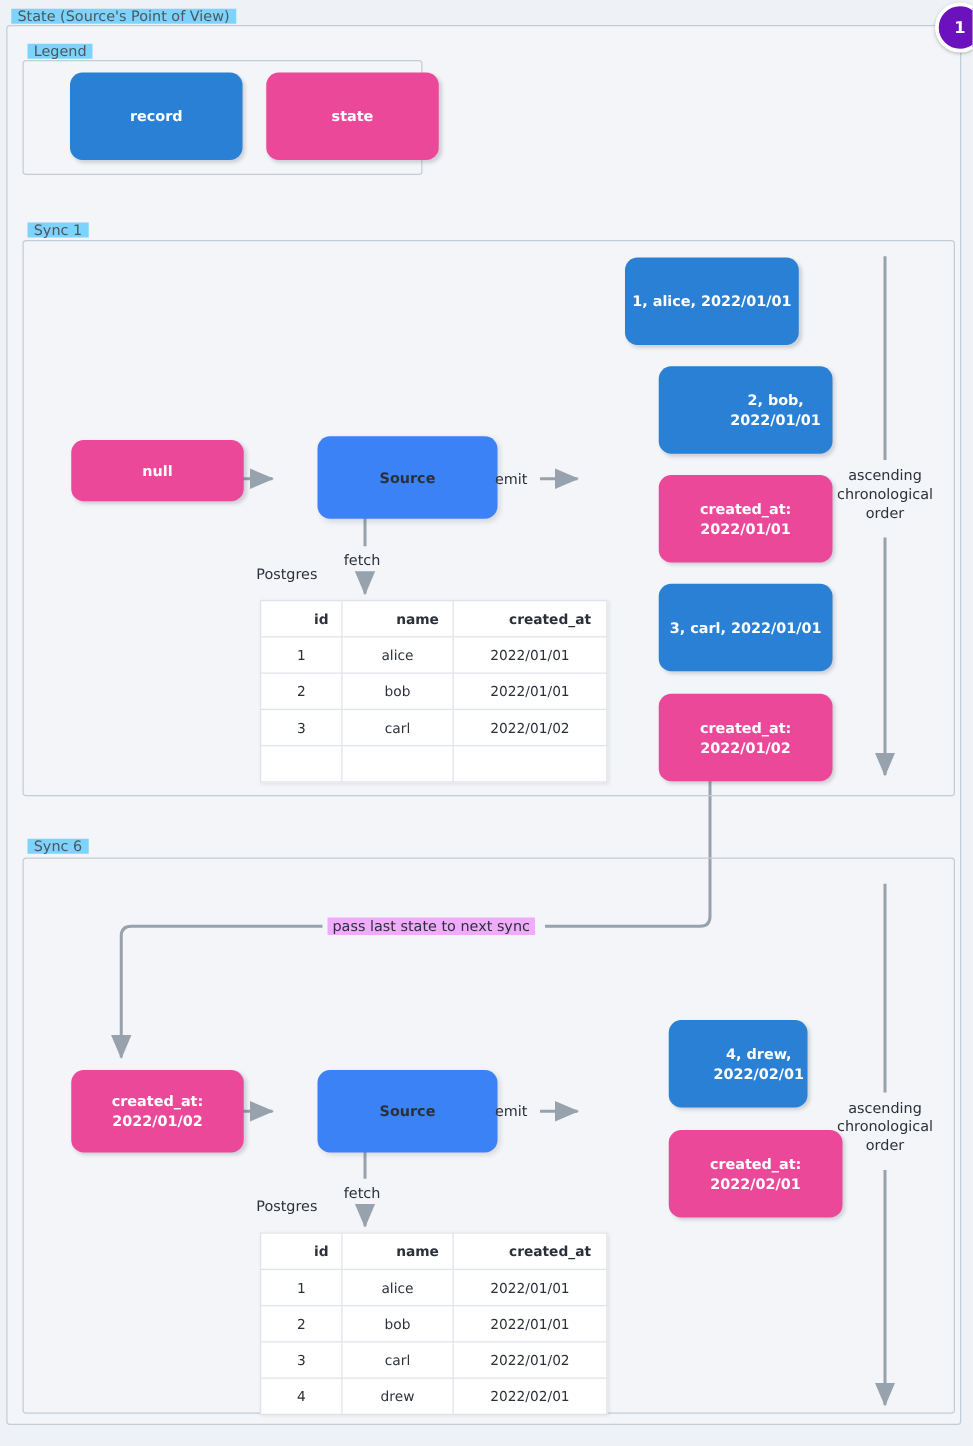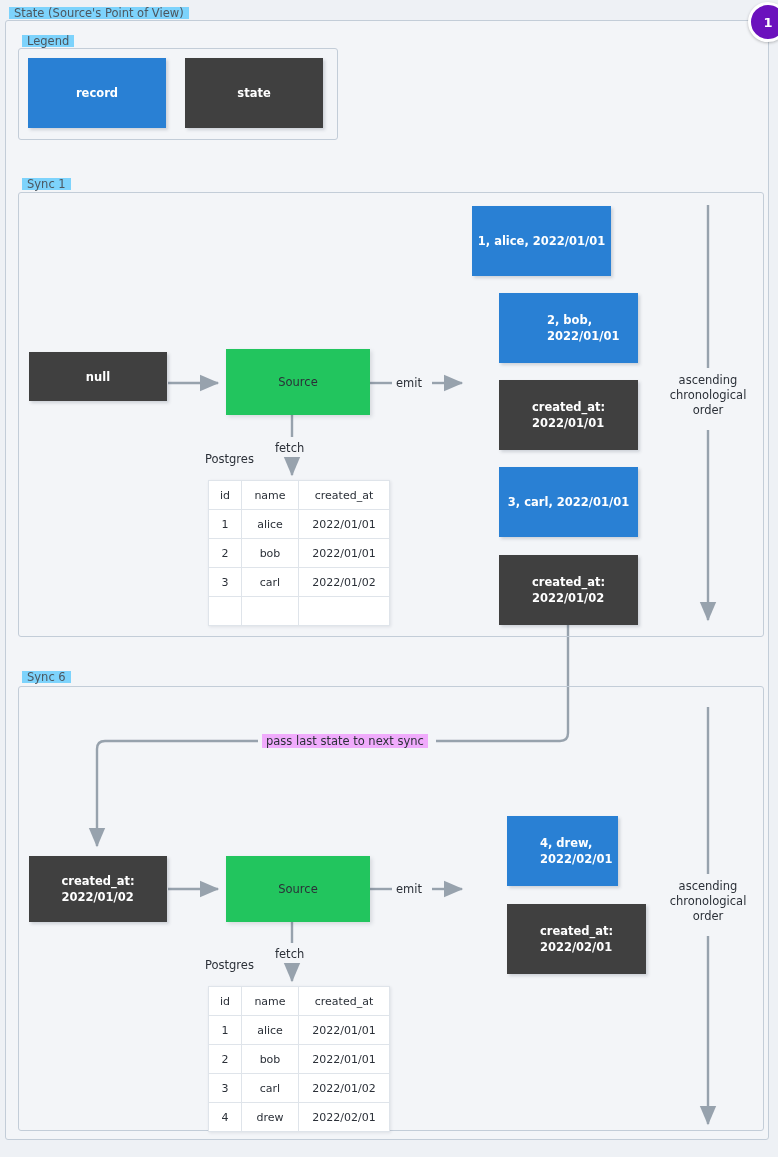--- a/index.html
+++ b/index.html
@@ -16,50 +16,50 @@
   
   .group{position:absolute;border:1px solid #c3cdd8;border-radius:3px;background:transparent;}
   .group-title{
     position:absolute;font-size:11.5px;color:#4c565f;
     background:#7dd3fc;padding:0 5px;white-space:nowrap;line-height:12px;
   }
   .outer-frame{background:rgba(255,255,255,0.30);}
 
   
   .node{
-    position:absolute;border-radius:0;
+    position:absolute;border-radius:10px;
     display:flex;align-items:center;justify-content:center;
-    text-align:left;box-sizing:border-box;
+    text-align:center;box-sizing:border-box;
     box-shadow:2px 2px 3px rgba(40,50,70,.18);
-    font-size:11.5px;line-height:16px;
+    font-size:11.5px;line-height:16px;margin-left:28px;
   }
   .record{background:#2980d4;color:#ffffff;font-weight:bold;}
-  .state{background:#404040;color:#ffffff;font-weight:bold;}
-  .plain{background:#22c55e;color:#2b3038;font-weight:normal;
+  .state{background:#ec4899;color:#ffffff;font-weight:bold;}
+  .plain{background:#3b82f6;color:#2b3038;font-weight:bold;
          box-shadow:2px 2px 4px rgba(40,50,70,.14);}
   .node .lines{display:block;}
   .node .lines span{display:block;}
 
   
   .label{
     position:absolute;font-size:11.5px;color:#2b3038;
     white-space:nowrap;line-height:14px;
   }
   .label.multiline{white-space:normal;text-align:center;line-height:15px;color:#2b3038;}
 
   
   .pgtable{
     position:absolute;border-collapse:collapse;background:#ffffff;
     font-size:11px;box-shadow:1px 1px 3px rgba(40,50,70,.10);
   }
   .pgtable td,.pgtable th{
     border:1px solid #dfe4ea;padding:0;height:28px;
     text-align:center;vertical-align:middle;color:#2b3038;font-weight:normal;
   }
-  .pgtable th{font-weight:normal;}
+  .pgtable th{font-weight:bold;padding-left:32px;}
   .pgtable .c-id{width:32px;}
   .pgtable .c-name{width:56px;}
   .pgtable .c-date{width:90px;}
 
   
   svg.wires{position:absolute;left:0;top:0;width:778px;height:1157px;pointer-events:none;}
 
   
   .badge{
     position:absolute;width:34px;height:34px;border-radius:50%;

